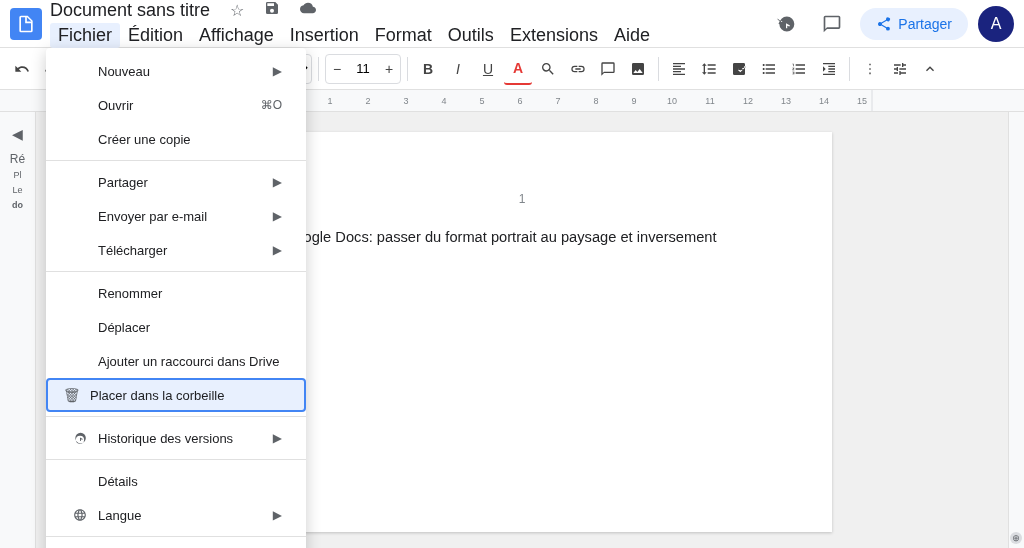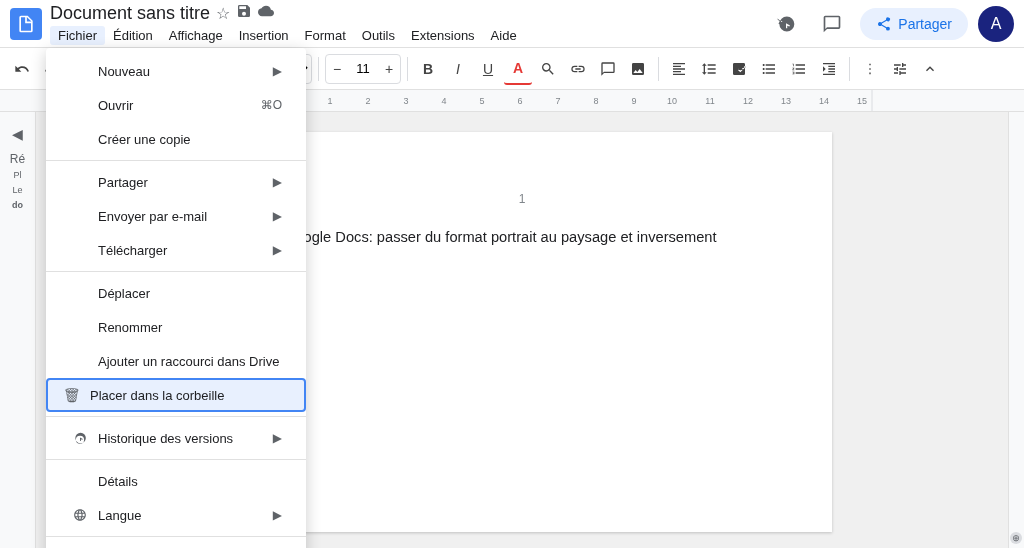--- a/index.html
+++ b/index.html
@@ -35,39 +35,39 @@
     }
     #doc-icon svg { width: 20px; height: 20px; }
     #title-area {
       display: flex;
       flex-direction: column;
       flex-grow: 1;
     }
     #title-row {
       display: flex;
       align-items: center;
-      gap: 6px;
+      gap: 20px;
     }
     #doc-title {
       font-size: 18px;
       color: #202124;
       font-weight: 400;
     }
     .title-icon {
       color: #5f6368;
       font-size: 16px;
       cursor: pointer;
     }
     #menubar {
       display: flex;
       gap: 0;
       margin-top: 2px;
     }
     .menu-item {
-      font-size: 13px;
+      font-size: 18px;
       color: #202124;
       padding: 2px 8px;
       cursor: pointer;
       border-radius: 3px;
     }
     .menu-item.active { background: #e8f0fe; }
 
     #header-right {
       display: flex;
       align-items: center;
@@ -559,25 +559,25 @@
     <div class="menu-entry">
       <span class="icon-placeholder"></span>
       <span class="menu-label">Télécharger</span>
       <span class="arrow">▶</span>
     </div>
 
     <div class="menu-divider"></div>
 
     <div class="menu-entry">
       <span class="icon-placeholder"></span>
+      <span class="menu-label">Renommer</span>
+    </div>
+    <div class="menu-entry">
+      <span class="icon-placeholder"></span>
       <span class="menu-label">Déplacer</span>
-    </div>
-    <div class="menu-entry">
-      <span class="icon-placeholder"></span>
-      <span class="menu-label">Renommer</span>
     </div>
     <div class="menu-entry">
       <span class="icon-placeholder"></span>
       <span class="menu-label">Ajouter un raccourci dans Drive</span>
     </div>
     <div class="menu-entry highlighted">
       <span class="icon-placeholder">🗑</span>
       <span class="menu-label">Placer dans la corbeille</span>
     </div>
 

